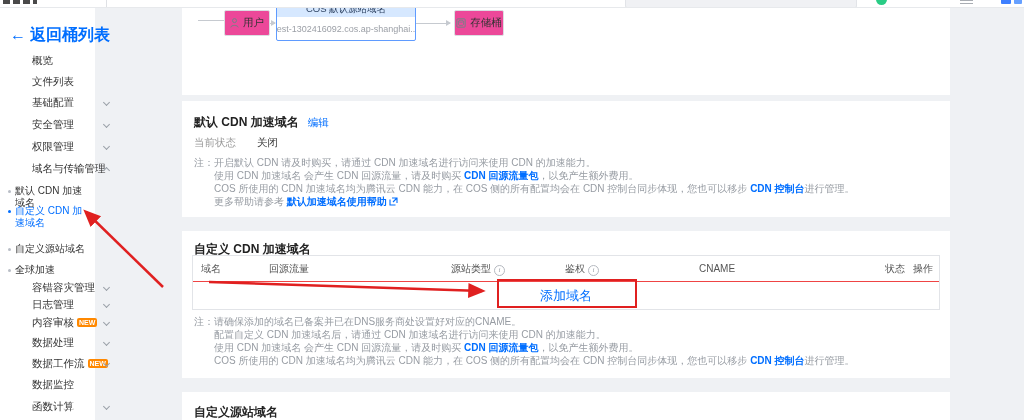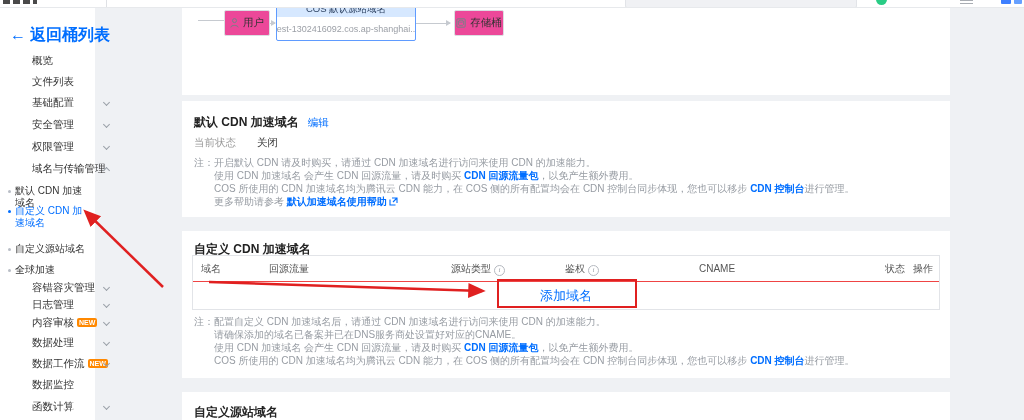--- a/index.html
+++ b/index.html
@@ -194,22 +194,22 @@
         <span class="th" style="left:692px"><span>状态</span></span>
         <span class="th" style="right:6px"><span>操作</span></span>
       </div>
       <div class="dom-tbody">
         <a class="link add-domain">添加域名</a>
       </div>
     </div>
     <div class="note" style="top:84px">
       <span class="note-prefix">注：</span>
       <div class="note-lines">
+        <div><span>请确保添加的域名已备案并已在DNS服务商处设置好对应的CNAME。</span></div>
         <div><span>配置自定义 CDN 加速域名后，请通过 CDN 加速域名进行访问来使用 CDN 的加速能力。</span></div>
-        <div><span>请确保添加的域名已备案并已在DNS服务商处设置好对应的CNAME。</span></div>
         <div><span>使用 CDN 加速域名 会产生 CDN 回源流量，请及时购买 </span><a class="link">CDN 回源流量包</a><span>，以免产生额外费用。</span></div>
         <div><span>COS 所使用的 CDN 加速域名均为腾讯云 CDN 能力，在 COS 侧的所有配置均会在 CDN 控制台同步体现，您也可以移步 </span><a class="link">CDN 控制台</a><span>进行管理。</span></div>
       </div>
     </div>
   </div>
 
   <div class="card" id="card-custom-origin">
     <div class="card-title-row" style="top:12px">
       <span class="card-title">自定义源站域名</span>
     </div>

